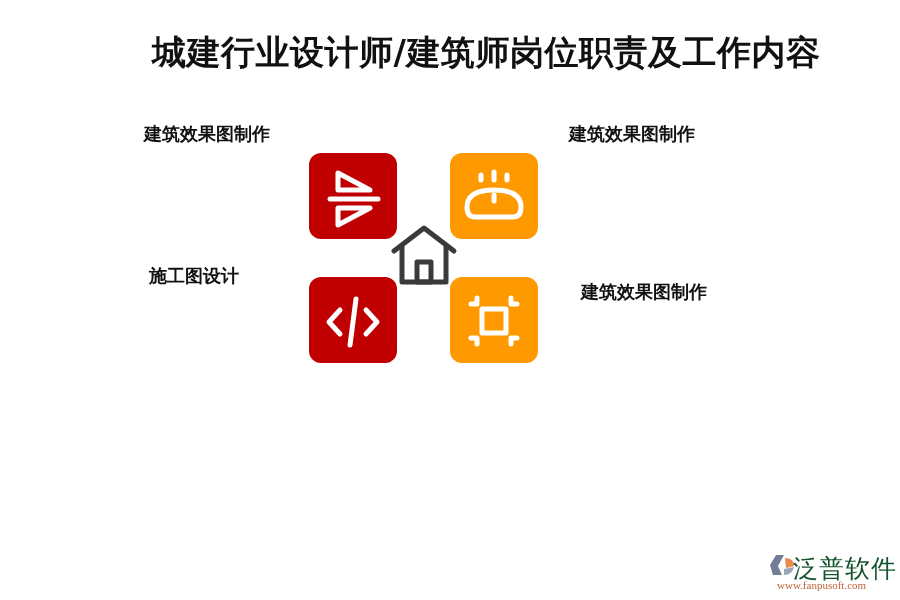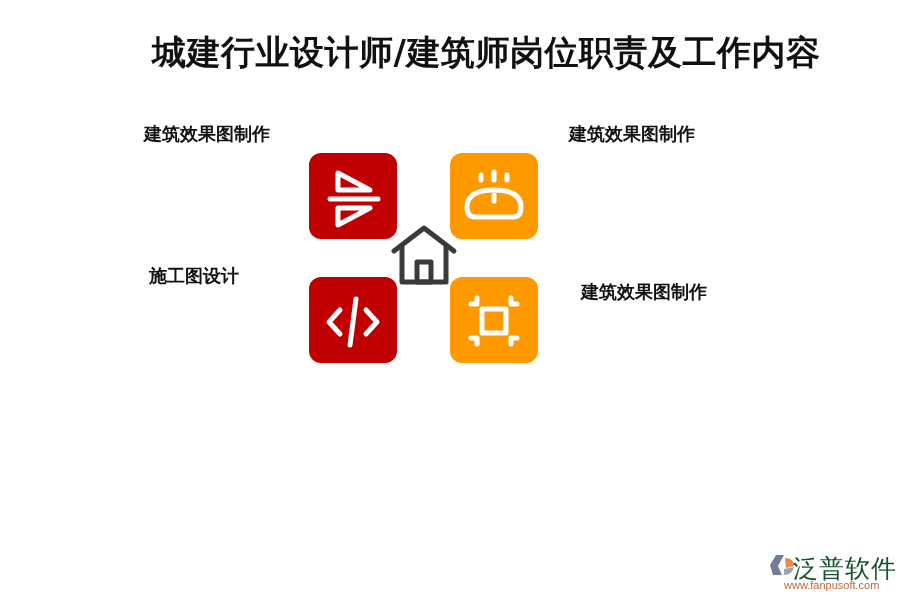--- a/index.html
+++ b/index.html
@@ -15,21 +15,21 @@
     position: absolute; font-size: 18px; font-weight: bold; color: #111; white-space: nowrap;
   }
   .tile {
     position: absolute; width: 88px; height: 86px; border-radius: 12px;
     display: flex; align-items: center; justify-content: center;
   }
   .tile svg { width: 70px; height: 70px; }
   .house { position: absolute; left: 389px; top: 224px; width: 70px; height: 62px; }
   .watermark { position: absolute; left: 768px; top: 552px; width: 128px; height: 45px; }
   .wm-cn { position: absolute; left: 25px; top: 0; font-size: 25px; color: #14532d; letter-spacing: 1px; white-space: nowrap; }
-  .wm-url { position: absolute; left: 16px; top: 27px; font-size: 11px; color: #c0633a; font-family: Liberation Sans, sans-serif; white-space: nowrap; }
+  .wm-url { position: absolute; left: 9px; top: 27px; font-size: 11px; color: #c0633a; font-family: Liberation Serif, serif; white-space: nowrap; }
   .wm-logo { position: absolute; left: 2px; top: 2px; width: 26px; height: 22px; }
 </style>
 </head>
 <body>
 
 <div class="title">城建行业设计师/建筑师岗位职责及工作内容</div>
 
 <div class="label" style="left:144px; top:122px;">建筑效果图制作</div>
 <div class="label" style="left:569px; top:122px;">建筑效果图制作</div>
 <div class="label" style="left:149px; top:264px;text-align:center;">施工图设计</div>

